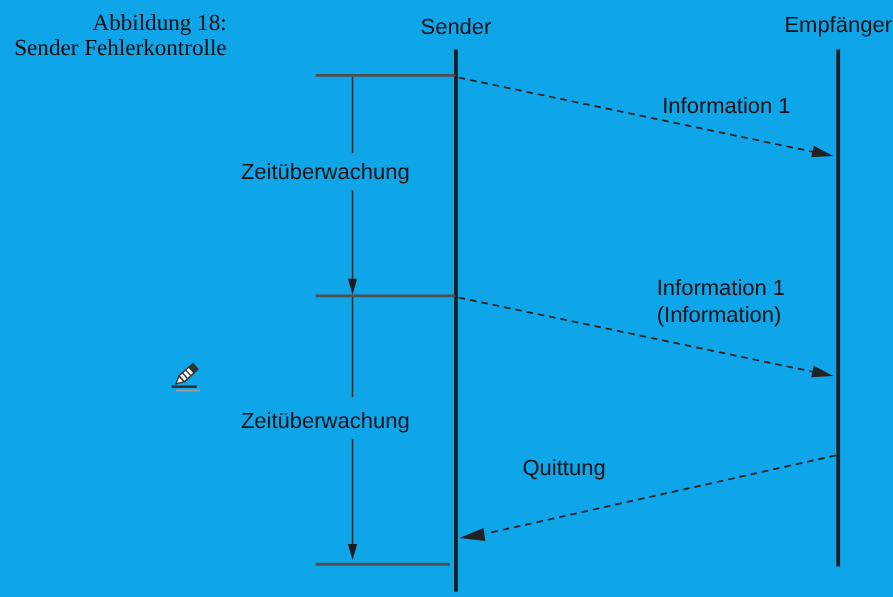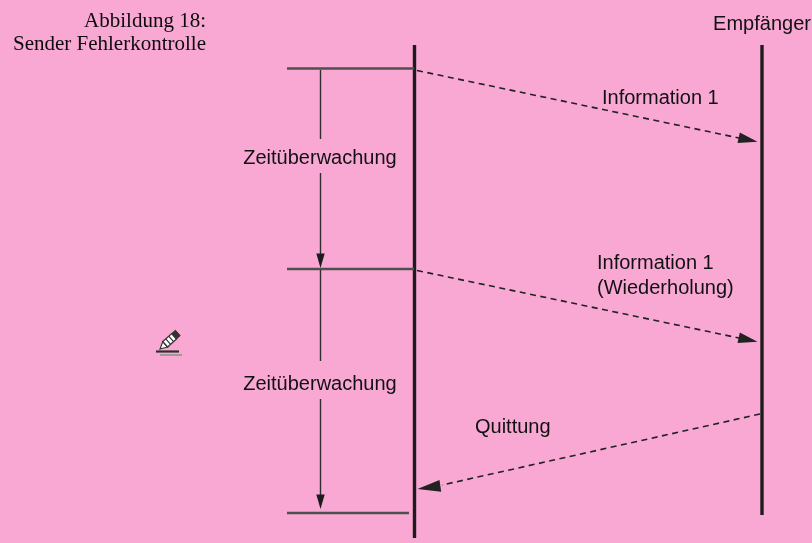--- a/index.html
+++ b/index.html
@@ -4,40 +4,40 @@
 <style>
   html, body {
     margin: 0;
     padding: 0;
     background: #ffffff;
   }
   #stage {
     position: relative;
     width: 812px;
     height: 543px;
-    background: #f9a8d4;
+    background: #0ea5e9;
     overflow: hidden;
     font-family: "Liberation Sans", "DejaVu Sans", sans-serif;
     color: #111111;
   }
   #diagram-svg {
     position: absolute;
     left: 0;
     top: 0;
     width: 812px;
     height: 543px;
   }
   .lbl {
     position: absolute;
     font-size: 20px;
     line-height: 24px;
     color: #111111;
     white-space: nowrap;
   }
-  .lbl.center { text-align: center; }
+  .lbl.center { text-align: left; }
   .caption {
     position: absolute;
     left: 0;
     top: 9px;
     width: 206px;
     text-align: right;
     font-family: "Liberation Serif", "DejaVu Serif", serif;
     font-size: 21px;
     line-height: 23px;
     color: #0b0b0b;
@@ -100,27 +100,28 @@
       <line x1="173.5" y1="341.6" x2="168.7" y2="336.2" stroke="#333333" stroke-width="1.2"></line>
       <polygon points="176.5,339 171.7,333.6 175.4,330.2 180.2,335.6" fill="#333333" stroke="#333333" stroke-width="1"></polygon>
     </g>
   </svg>
 
   <div class="caption">
     <div>Abbildung 18:</div>
     <div>Sender Fehlerkontrolle</div>
   </div>
 
+  <div class="actor-label" style="left:354px; top:13px; width:121px;">Sender</div>
   <div class="actor-label" style="left:700px; top:11px; width:124px;">Empfänger</div>
 
   <div class="lbl center" style="left:219px; top:145px; width:202px;">Zeitüberwachung</div>
   <div class="lbl center" style="left:219px; top:371px; width:202px;">Zeitüberwachung</div>
 
   <div class="lbl" style="left:602px; top:85px;">Information 1</div>
 
   <div class="msg2-block">
     <div>Information 1</div>
-    <div>(Wiederholung)</div>
+    <div>(Information)</div>
   </div>
 
   <div class="lbl" style="left:475px; top:414px;">Quittung</div>
 
 </div>
 
 </body></html>

